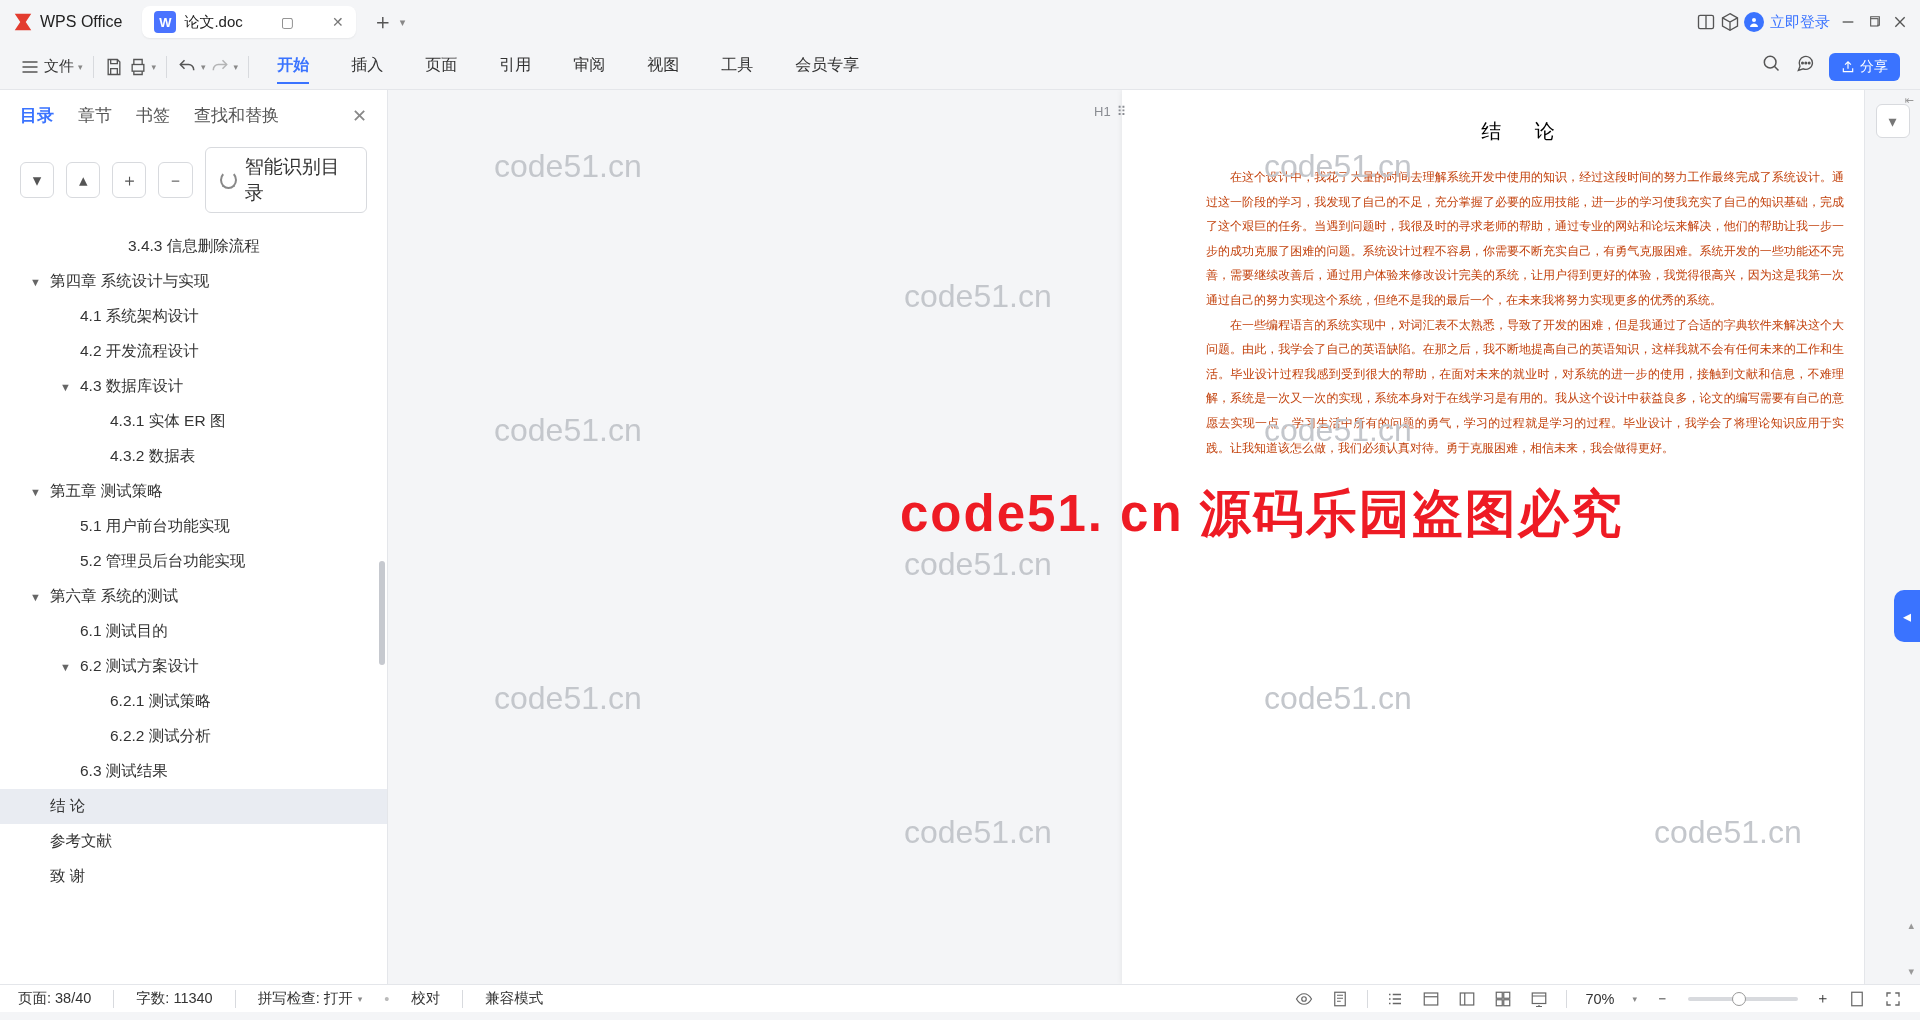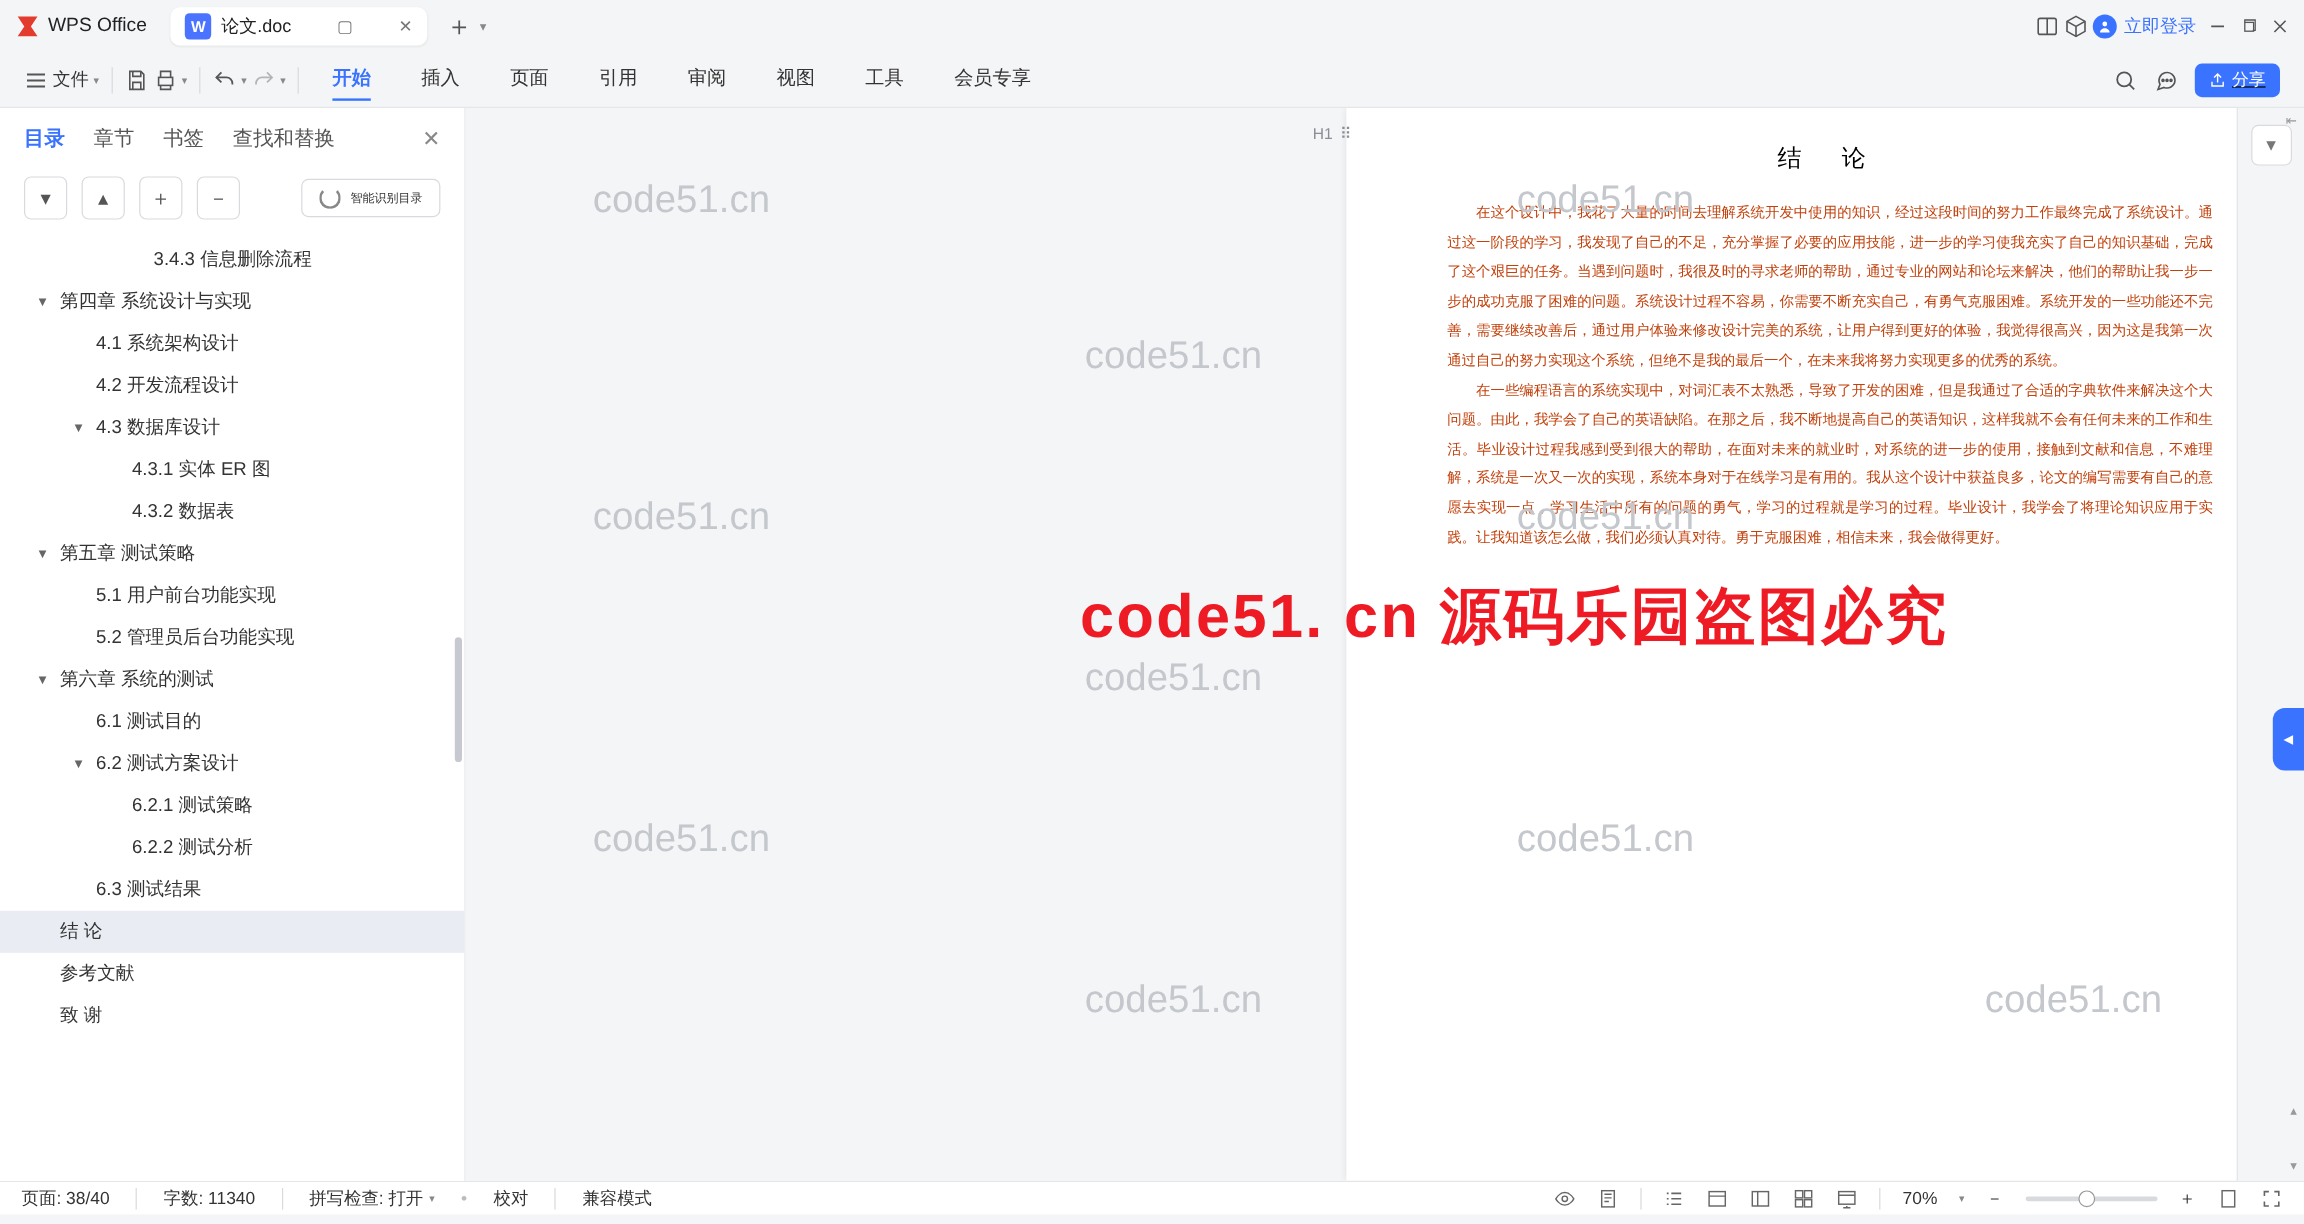--- a/index.html
+++ b/index.html
@@ -20,31 +20,31 @@
 .login .av { width:20px; height:20px; border-radius:50%; background:#3a73ff; display:flex; align-items:center; justify-content:center; }
 .login .av svg { width:12px; height:12px; fill:#fff; }
 .winbtn { width:16px; height:16px; color:#555; cursor:pointer; margin-left:6px; }
 .toolbar { height:46px; background:#f4f5f7; display:flex; align-items:center; padding:0 20px; border-bottom:1px solid #e4e6ea; gap:4px; }
 .tb-ic { width:20px; height:20px; color:#555; cursor:pointer; }
 .tb-txt { font-size:15px; color:#333; cursor:pointer; display:flex; align-items:center; gap:4px; }
 .tb-sep { width:1px; height:22px; background:#d8dade; margin:0 6px; }
 .ribbon-tabs { display:flex; gap:42px; margin-left:18px; }
 .ribbon-tab { font-size:16px; color:#333; cursor:pointer; padding:6px 0; }
 .ribbon-tab.active { color:#3a73ff; font-weight:600; border-bottom:2.5px solid #3a73ff; }
-.tb-right { margin-left:auto; display:flex; align-items:center; gap:14px;text-decoration:underline; }
+.tb-right { margin-left:auto; display:flex; gap:14px; }
 .share-btn { background:#3a73ff; color:#fff; border-radius:6px; padding:5px 12px; font-size:14px; cursor:pointer; display:flex; align-items:center; gap:5px; }
 .main { display:flex; height:calc(100% - 44px - 46px - 36px); }
 .sidebar { width:388px; background:#fff; border-right:1px solid #e4e6ea; display:flex; flex-direction:column; }
 .side-tabs { display:flex; align-items:center; padding:14px 20px 10px 20px; gap:24px; }
 .side-tab { font-size:17px; color:#555; cursor:pointer; }
 .side-tab.active { color:#3a73ff; font-weight:600; }
 .side-tab-close { margin-left:auto; color:#888; font-size:18px; cursor:pointer; }
 .side-tools { display:flex; align-items:center; padding:10px 20px; gap:12px; }
 .st-btn { width:36px; height:36px; border:1px solid #d8dade; border-radius:6px; display:flex; align-items:center; justify-content:center; color:#555; cursor:pointer; font-size:17px; }
-.smart-btn { display:flex; align-items:center; gap:8px; border:1px solid #d8dade; border-radius:6px; padding:6px 14px; font-size:10px; color:#333; cursor:pointer; margin-left:auto; }
+.smart-btn { display:flex; align-items:center; gap:8px; border:1px solid #d8dade; border-radius:6px; padding:6px 14px; font-size:19px; color:#333; cursor:pointer; margin-left:auto; }
 .smart-btn .ring { width:18px; height:18px; border:2px solid #888; border-radius:50%; border-top-color:transparent; }
 .toc { flex:1; overflow-y:auto; padding:6px 0 12px 0; position:relative; }
 .toc-item { display:flex; align-items:center; padding:7px 16px; font-size:15.5px; color:#333; cursor:pointer; gap:6px; }
 .toc-item.sel { background:#e9ecf2; }
 .toc-arrow { width:14px; display:inline-block; color:#666; font-size:11px; }
 .toc-l1 { padding-left:30px; }
 .toc-l2 { padding-left:60px; }
 .toc-l3 { padding-left:90px; }
 .toc-l4 { padding-left:108px; }
 .side-scroll-ind { position:absolute; right:2px; top:338px; width:6px; height:104px; background:#c6c9cf; border-radius:3px; }

